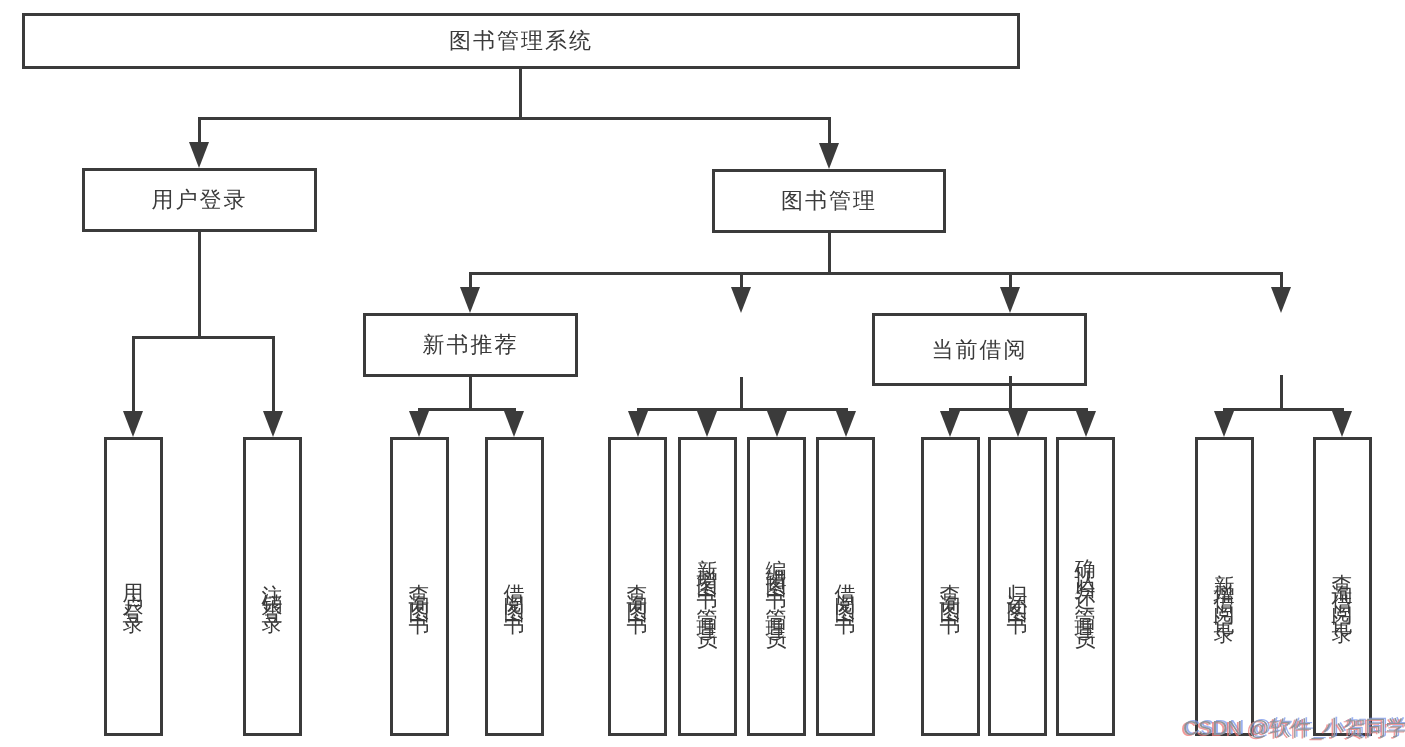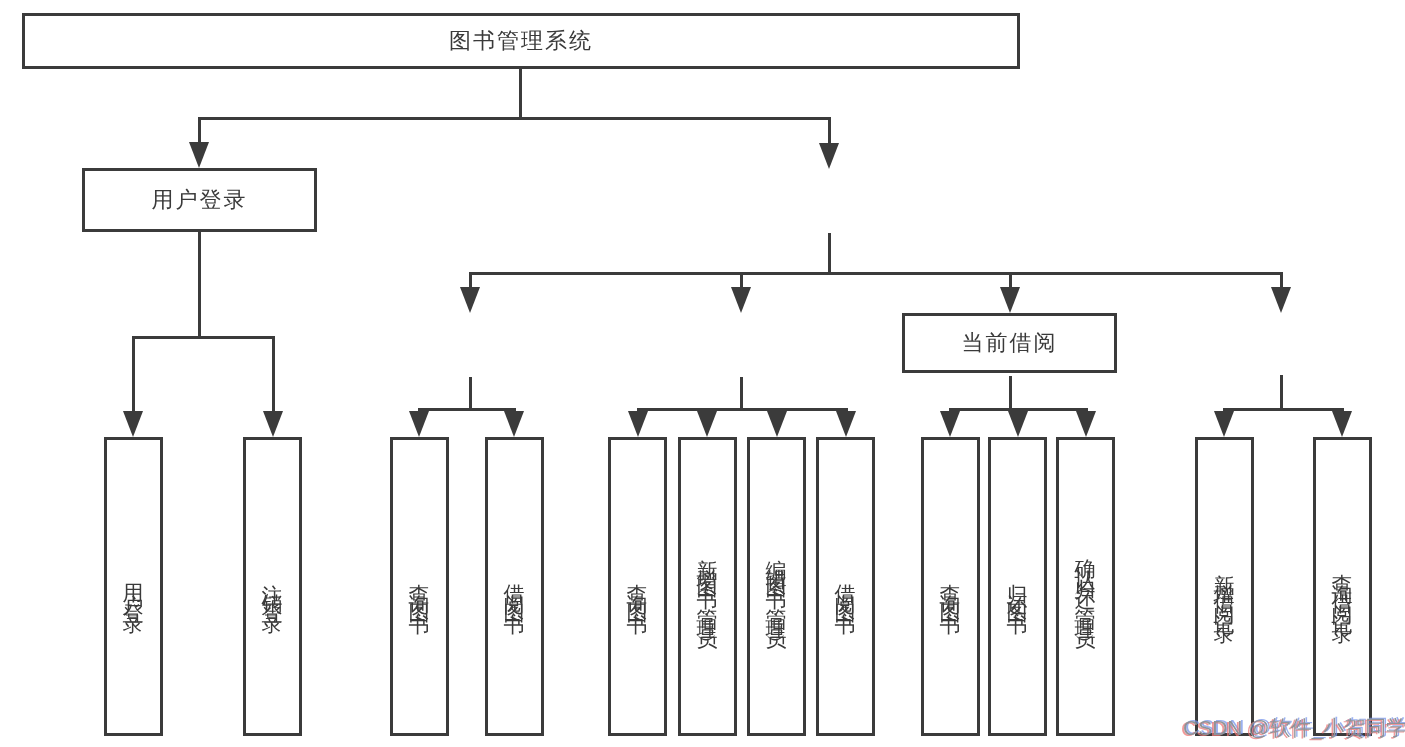--- a/index.html
+++ b/index.html
@@ -59,40 +59,46 @@
   <div class="vline" style="left:519px;top:69px;height:48px;"></div>
   <div class="hline" style="left:198px;top:117px;width:633px;"></div>
   <div class="vline" style="left:198px;top:117px;height:26px;"></div>
   <div class="arrow" style="left:189px;top:142px;"></div>
   <div class="vline" style="left:828px;top:117px;height:27px;"></div>
   <div class="arrow" style="left:819px;top:143px;"></div>
 
   <div class="hbox" style="left:82px;top:168px;width:235px;height:64px;">
     <span>用户登录</span>
   </div>
+  <div class="hbox" style="left:712px;top:169px;width:234px;height:64px;">
+    <span>图书管理</span>
+  </div>
 
   <div class="vline" style="left:198px;top:232px;height:104px;"></div>
   <div class="hline" style="left:132px;top:336px;width:143px;"></div>
   <div class="vline" style="left:132px;top:336px;height:75px;"></div>
   <div class="arrow" style="left:123px;top:411px;"></div>
   <div class="vline" style="left:272px;top:336px;height:75px;"></div>
   <div class="arrow" style="left:263px;top:411px;"></div>
 
   <div class="vline" style="left:828px;top:233px;height:39px;"></div>
   <div class="hline" style="left:469px;top:272px;width:814px;"></div>
   <div class="vline" style="left:469px;top:272px;height:15px;"></div>
   <div class="arrow" style="left:460px;top:287px;"></div>
   <div class="vline" style="left:740px;top:272px;height:15px;"></div>
   <div class="arrow" style="left:731px;top:287px;"></div>
   <div class="vline" style="left:1009px;top:272px;height:15px;"></div>
   <div class="arrow" style="left:1000px;top:287px;"></div>
   <div class="vline" style="left:1280px;top:272px;height:15px;"></div>
   <div class="arrow" style="left:1271px;top:287px;"></div>
 
-  <div class="hbox" style="left:902px;top:313px;width:215px;height:60px;">
+  <div class="hbox" style="left:363px;top:313px;width:215px;height:64px;">
+    <span>新书推荐</span>
+  </div>
+  <div class="hbox" style="left:872px;top:313px;width:215px;height:73px;">
     <span>当前借阅</span>
   </div>
 
   <div class="vline" style="left:469px;top:377px;height:31px;"></div>
   <div class="hline" style="left:418px;top:408px;width:98px;"></div>
   <div class="arrow" style="left:409px;top:411px;"></div>
   <div class="arrow" style="left:504px;top:411px;"></div>
 
   <div class="vline" style="left:740px;top:377px;height:31px;"></div>
   <div class="hline" style="left:637px;top:408px;width:211px;"></div>

